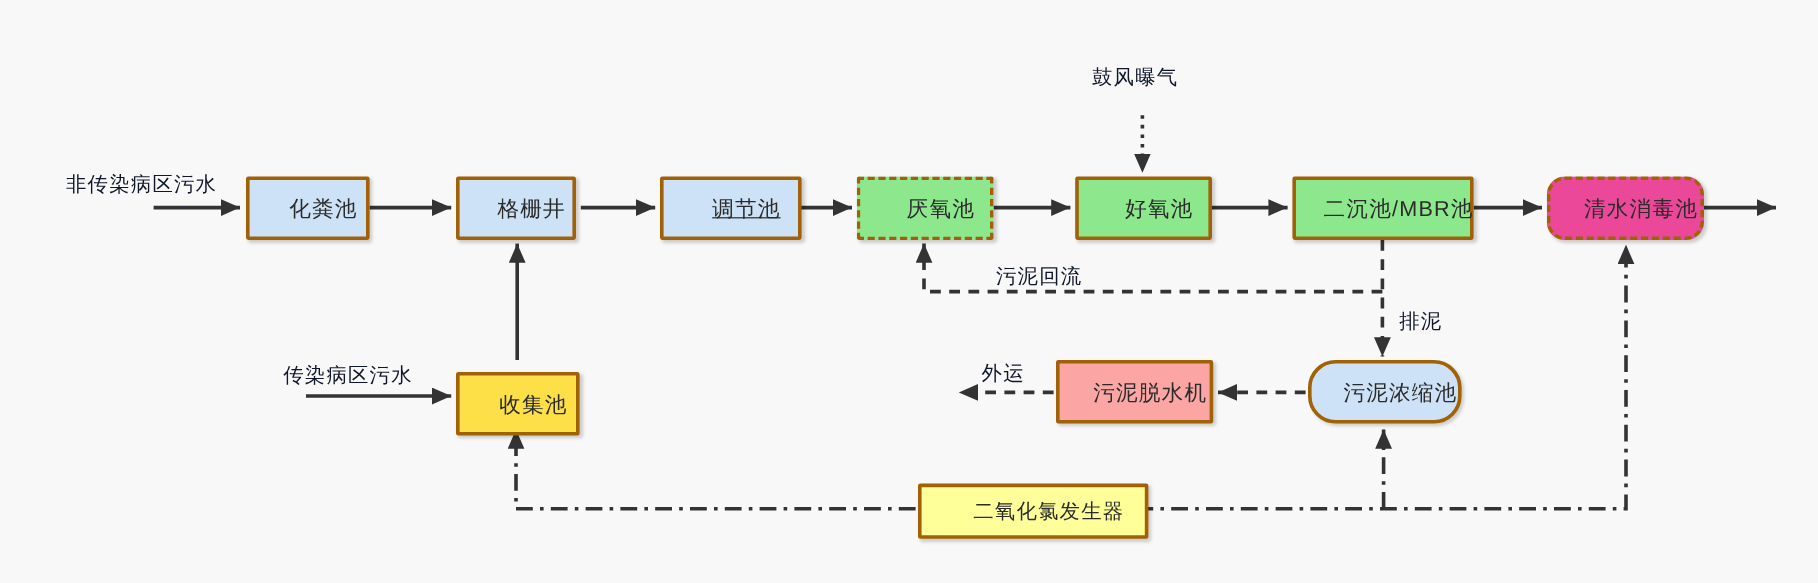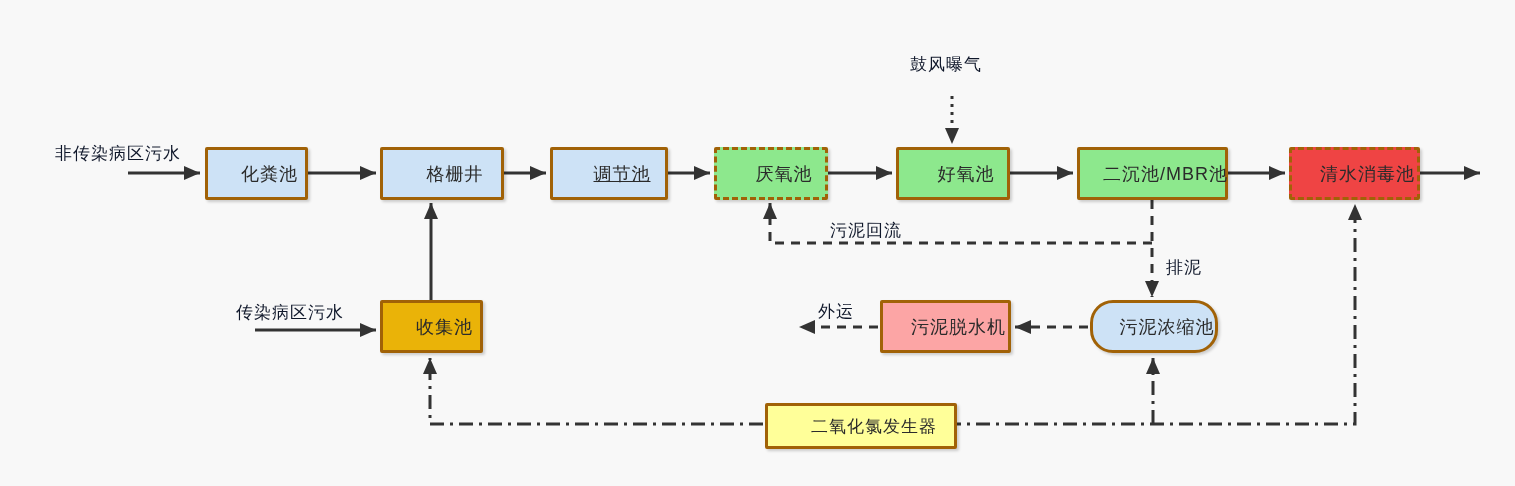--- a/index.html
+++ b/index.html
@@ -36,21 +36,21 @@
     z-index:2;
     font-size:17px;
     color:#0f172a;
     letter-spacing:1px;
     white-space:nowrap;
   }
   
   .row-main{top:147px;height:53px;}
   .row-mid{top:300px;height:53px;}
   #node-septic{left:205px;width:103px;}
-  #node-grid{left:380px;width:124px;}
+  #node-grid{left:380px;width:100px;}
   #node-regulating{left:550px;width:118px;text-decoration:underline;}
   #node-anaerobic{left:714px;width:114px;}
   #node-aerobic{left:896px;width:114px;}
   #node-secondary{left:1077px;width:151px;}
   #node-disinfection{left:1289px;width:131px;}
   #node-collection{left:380px;width:103px;}
   #node-dewatering{left:880px;width:131px;}
   #node-thickening{left:1090px;width:128px;border-radius:23px;}
   #node-generator{left:765px;top:403px;width:192px;height:46px;font-size:17px;}
   
@@ -104,23 +104,23 @@
   <div class="node row-main" id="node-grid" style="background-color: rgb(205, 226, 246);">格栅井</div>
 
   <div class="node row-main" id="node-regulating" style="background-color: rgb(205, 226, 246);">调节池</div>
 
   <div class="node row-main dashed" id="node-anaerobic" style="background-color: rgb(141, 232, 141);">厌氧池</div>
 
   <div class="node row-main" id="node-aerobic" style="background-color: rgb(141, 232, 141);">好氧池</div>
 
   <div class="node row-main" id="node-secondary" style="background-color: rgb(141, 232, 141);">二沉池/MBR池</div>
 
-  <div class="node row-main dashed" id="node-disinfection" style="background-color: #ef4444;">清水消毒池</div>
+  <div class="node row-main dashed" id="node-disinfection" style="background-color: #ec4899; border-radius: 15px;">清水消毒池</div>
 
-  <div class="node row-mid" id="node-collection" style="background-color: #eab308;">收集池</div>
+  <div class="node row-mid" id="node-collection" style="background-color: #fde047; margin-top: 10px;">收集池</div>
 
   <div class="node row-mid" id="node-dewatering" style="background-color: #fca5a5;">污泥脱水机</div>
 
   <div class="node row-mid" id="node-thickening" style="background-color: rgb(205, 226, 246);">污泥浓缩池</div>
 
   <div class="node" id="node-generator" style="background-color: rgb(255, 255, 153);">二氧化氯发生器</div>
 
   <div class="flabel" id="lbl-noninfectious">非传染病区污水</div>
 
   <div class="flabel" id="lbl-infectious">传染病区污水</div>

